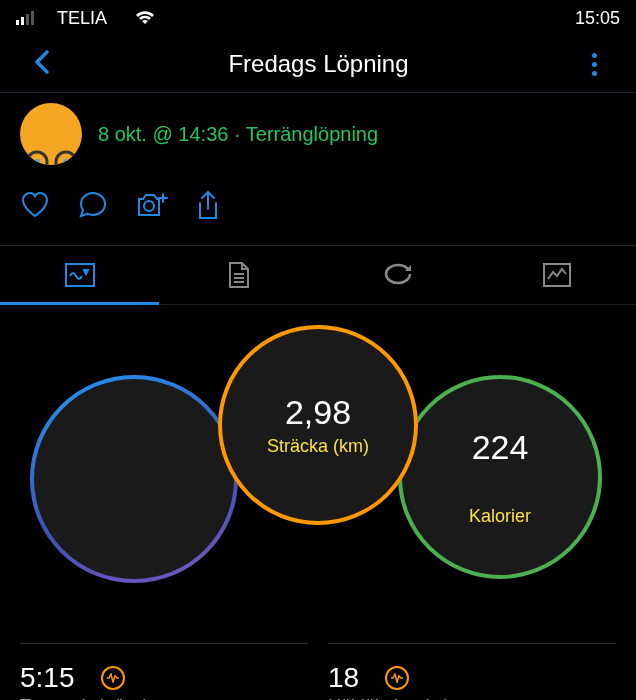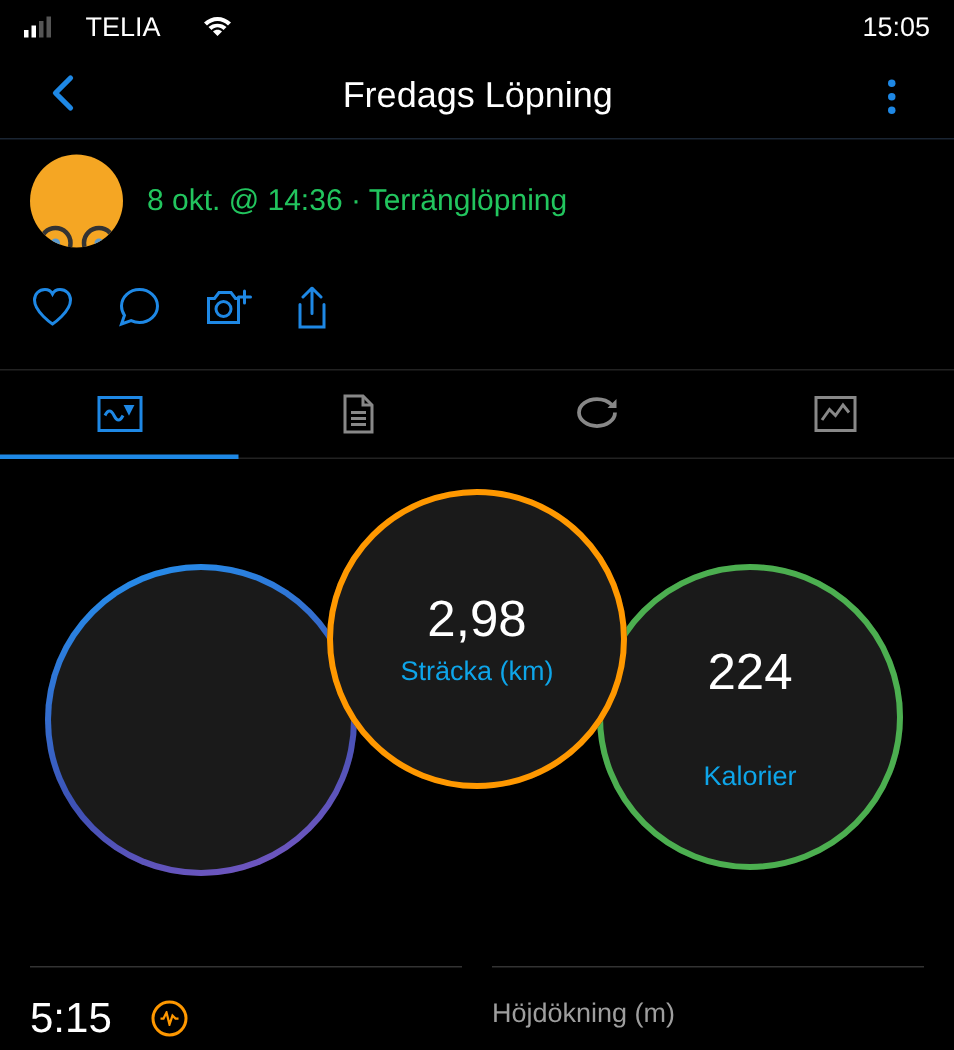--- a/index.html
+++ b/index.html
@@ -45,21 +45,21 @@
     .metrics-area { position: relative; height: 310px; margin-top: 20px; }
     .circle-metric { position: absolute; border-radius: 50%; background: #1a1a1a; display: flex; flex-direction: column; align-items: center; justify-content: center; }
     .circle-metric .ring { position: absolute; inset: 0; border-radius: 50%; }
     .circle-left { width: 208px; height: 208px; left: 30px; top: 50px; }
     .circle-left .ring { border: 4px solid transparent; background: linear-gradient(#1a1a1a,#1a1a1a) padding-box, linear-gradient(160deg, #2196f3 0%, #3f51b5 60%, #7e57c2 100%) border-box; }
     .circle-center { width: 200px; height: 200px; left: 218px; top: 0px; z-index: 2; }
     .circle-center .ring { border: 4px solid #ff9800; }
     .circle-right { width: 204px; height: 204px; left: 398px; top: 50px; gap: 35px; }
     .circle-right .ring { border: 4px solid #4caf50; }
     .metric-value { font-size: 34px; font-weight: 400; color: #fff; }
-    .metric-label { font-size: 18px; color: #0ea5e9; margin-top: 4px; }
+    .metric-label { font-size: 18px; color: #fde047; margin-top: 4px; }
     
     .stats-row { display: flex; padding: 0 20px; margin-top: 8px; }
     .stat { flex: 1; border-top: 1px solid #333; padding-top: 18px; }
     .stat:first-child { margin-right: 10px; }
     .stat:last-child { margin-left: 10px; }
     .stat-value-row { display: flex; align-items: center; gap: 26px; }
     .stat-value { font-size: 28px; font-weight: 400; color: #fff; }
     .stat-icon { width: 24px; height: 24px; border: 2px solid #ff9800; border-radius: 50%; display: flex; align-items: center; justify-content: center; }
     .stat-label { font-size: 18px; color: #9e9e9e; margin-top: 2px; }
   </style>
@@ -190,15 +190,23 @@
       <div class="stat-value">5:15</div>
       <div class="stat-icon">
         <svg width="14" height="10" viewBox="0 0 14 10" fill="none" stroke="#ff9800" stroke-width="1.5">
             <path d="M1 5 L3 5 L5 1 L7 9 L9 3 L11 5 L13 5"></path>
           </svg>
       </div>
     </div>
     <div class="stat-label">Tempo (min/km)</div>
   </div>
   <div class="stat">
+    <div class="stat-value-row">
+      <div class="stat-value">18</div>
+      <div class="stat-icon">
+        <svg width="14" height="10" viewBox="0 0 14 10" fill="none" stroke="#ff9800" stroke-width="1.5">
+            <path d="M1 5 L3 5 L5 1 L7 9 L9 3 L11 5 L13 5"></path>
+          </svg>
+      </div>
+    </div>
     <div class="stat-label">Höjdökning (m)</div>
   </div>
 </div>
 
 </body></html>

